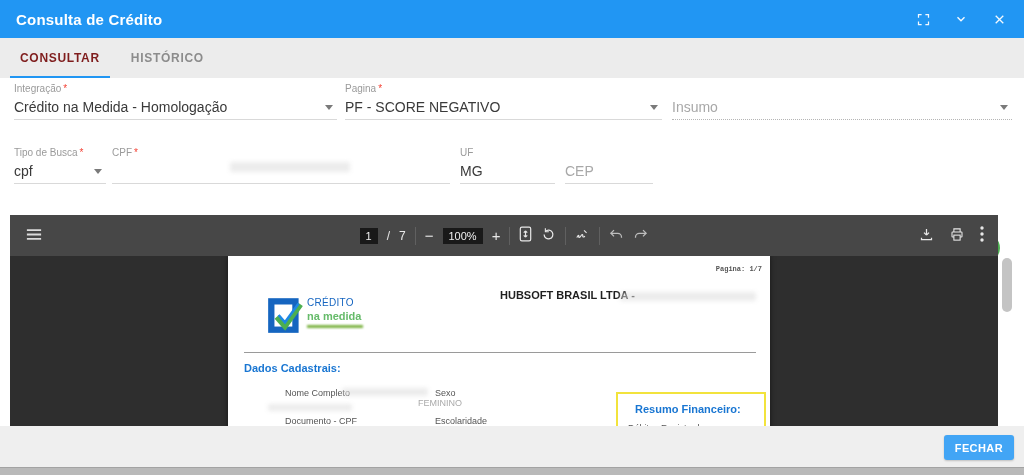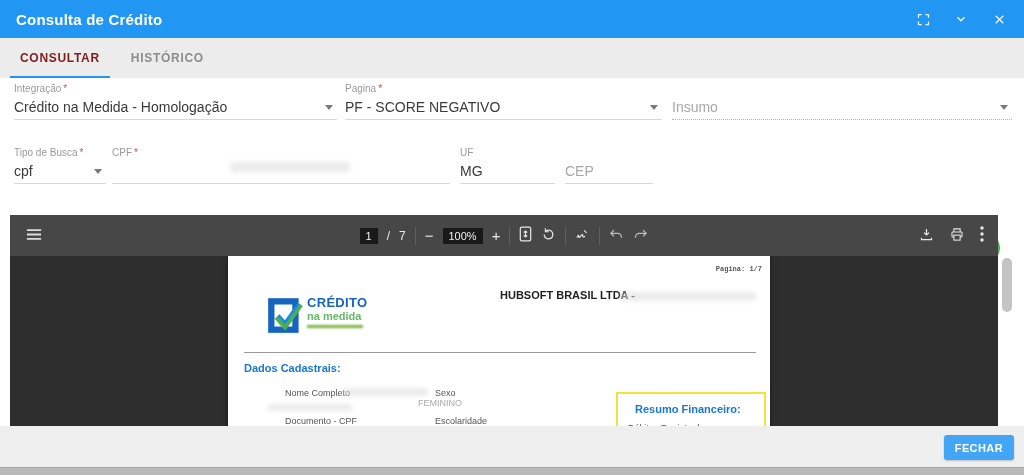--- a/index.html
+++ b/index.html
@@ -52,21 +52,21 @@
   .tb-box { background:#191919; color:#f1f1f1; font-size:11px; padding:2px 6px; min-width:10px; text-align:center; border:none; }
   .tb-txt { color:#e8e8e8; font-size:12px; }
   .tb-glyph { color:#e8e8e8; font-size:15px; line-height:1; cursor:pointer; }
 
   .vcanvas { position:relative; height:170px; overflow:hidden; }
   .page { position:absolute; left:218px; top:0; width:542px; height:200px; background:#fff; box-shadow:0 0 5px rgba(0,0,0,.55); }
   .pg-num { position:absolute; right:8px; top:9px; font-family:"Liberation Mono",monospace; font-size:7px; color:#555;font-weight:bold; }
   .company { position:absolute; left:272px; top:33px; font-size:11px; font-weight:700; color:#1f1f1f; }
   .logo { position:absolute; left:40px; top:38px; display:flex; }
   .logo-text { margin-left:3px; padding-top:2px; }
-  .logo-t1 { color:#1565C0; font-weight:700; font-size:13px; letter-spacing:.3px; line-height:14px; }
+  .logo-t1 { color:#1565C0; font-weight:400; font-size:10px; letter-spacing:.3px; line-height:14px; }
   .logo-t2 { color:#66BB6A; font-weight:700; font-size:11px; line-height:12px; }
   .logo-tag { margin-top:3px; width:56px; height:3px; background:#7CB342; filter:blur(1px); }
   .doc-hr { position:absolute; left:16px; top:96px; width:512px; border-top:1px solid #9a9a9a; }
   .doc-sec { position:absolute; left:16px; top:106px; color:#1976D2; font-weight:700; font-size:11px; }
   .doc-lbl { position:absolute; font-size:9px; color:#555;padding-left:17px; }
   .doc-val-muted { position:absolute; font-size:9px; color:#aaa; }
   .ybox { position:absolute; left:388px; top:136px; width:150px; height:56px; border:2px solid #F2E33C; background:#fff; }
   .ybox-title { margin:9px 0 0 17px; color:#1976D2; font-weight:700; font-size:11px; }
   .ybox-item { margin:8px 0 0 10px; font-size:9px; color:#555; }
 

